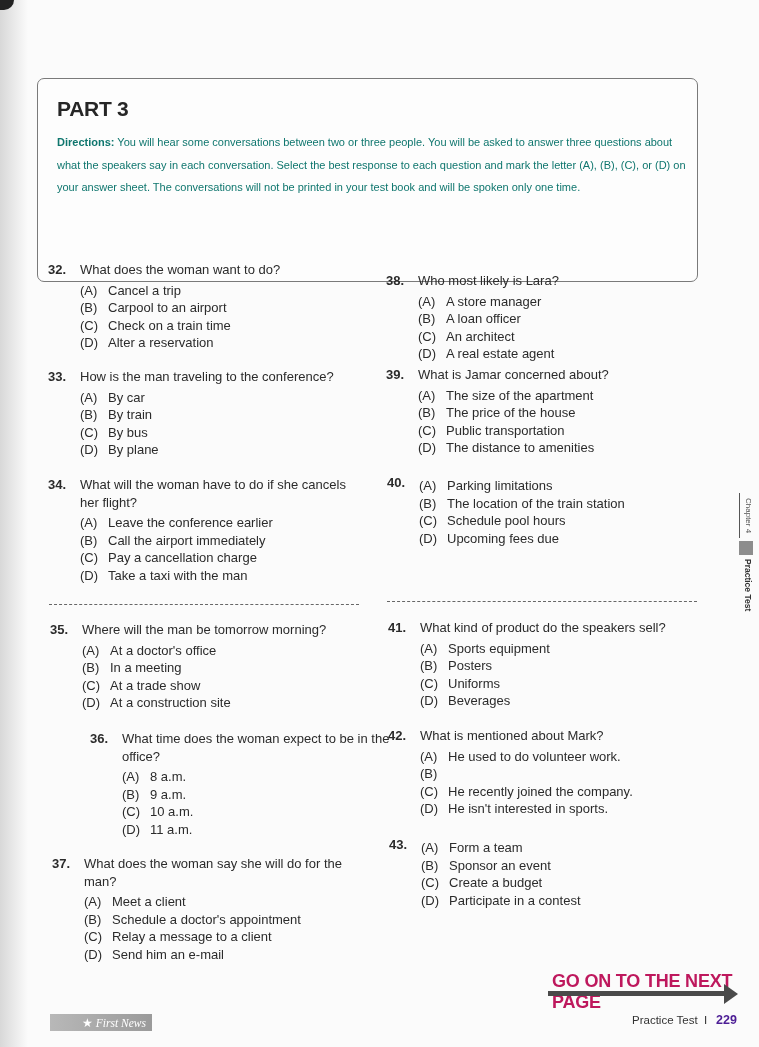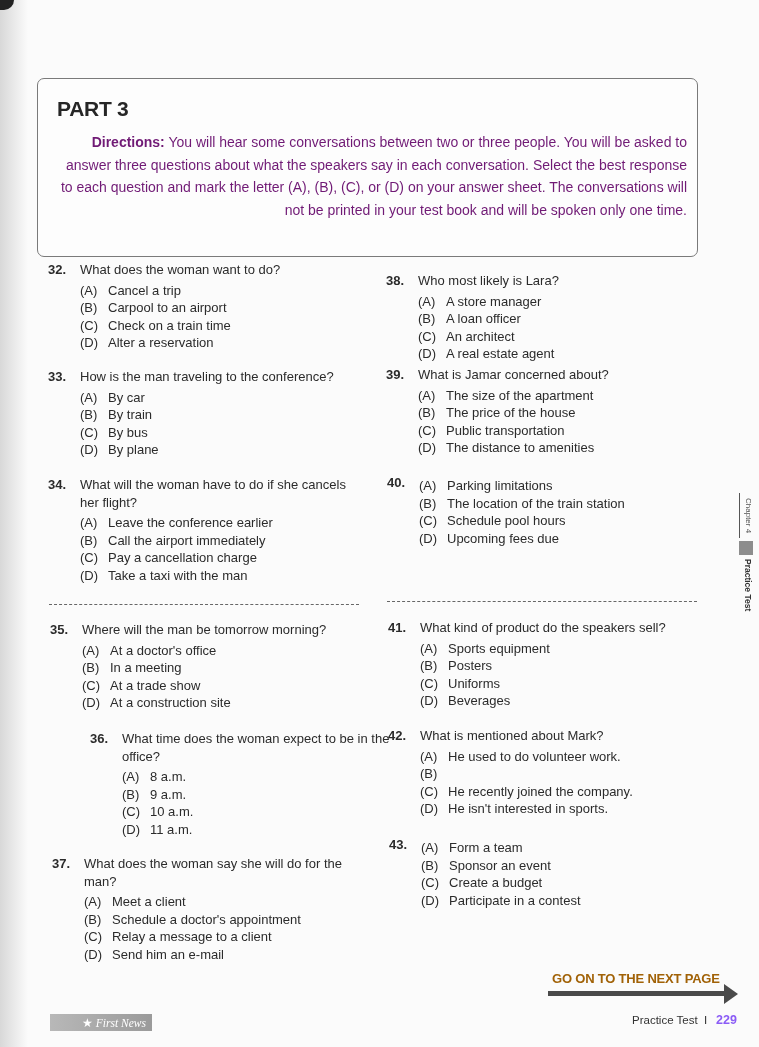--- a/index.html
+++ b/index.html
@@ -11,34 +11,33 @@
   }
   .edge-shade {
     position: absolute; left: 0; top: 0; width: 28px; height: 1047px;
     background: linear-gradient(to right, #d8d8d8, #fbfbfb);
   }
   .corner-dark {
     position: absolute; left: 0; top: 0; width: 14px; height: 10px;
     background: #222; border-bottom-right-radius: 10px;
   }
   .directions-box {
-    position: absolute; left: 37px; top: 78px; width: 661px; height: 179px;
+    position: absolute; left: 37px; top: 78px; width: 661px; height: 204px;
     border: 1.5px solid #7a7a7a; border-radius: 7px; background: #fdfdfd;
     box-sizing: border-box;
-    text-align: right;
   }
   .part-title {
     position: absolute; left: 19px; top: 18px;
     font-family: "Liberation Sans", sans-serif; font-weight: bold;
     font-size: 21px; color: #262626; letter-spacing: -0.3px;
   }
   .directions-text {
     position: absolute; left: 19px; top: 52px; width: 630px;
-    font-family: "Liberation Sans", sans-serif; font-size: 14px;
-    line-height: 22.5px; color: #701a75;
+    font-family: "Liberation Sans", sans-serif; font-size: 11px;
+    line-height: 22.5px; color: #0f766e;
   }
   .directions-text b { font-weight: bold; }
 
   .question { position: absolute; width: 315px; font-family: "Liberation Sans", sans-serif; font-size: 13px; line-height: 17.6px; color: #2b2b2b; }
   .q-num { position: absolute; left: 0; top: 0; font-weight: bold; }
   .q-text { margin-left: 32px; }
   .options { margin-left: 32px; margin-top: 3px; }
   .option { display: flex; }
   .opt-letter { width: 28px; flex: none; }
 
@@ -51,30 +50,30 @@
     border-left: 1px solid #555; padding-left: 1px; box-sizing: border-box; text-align: center;
   }
   .side-block { position: absolute; left: 0; top: 48px; width: 14px; height: 14px; background: #8d8d8d; }
   .side-practice {
     position: absolute; left: 0; top: 66px; width: 14px; height: 60px;
     writing-mode: vertical-rl; font-family: "Liberation Sans", sans-serif; font-size: 8.5px; font-weight: bold; color: #333;
   }
 
   .next-page {
     position: absolute; left: 552px; top: 971px;
-    font-family: "Liberation Sans", sans-serif; font-weight: bold; font-size: 13px; color: #a16207; letter-spacing: -0.2px;
+    font-family: "Liberation Sans", sans-serif; font-weight: bold; font-size: 18px; color: #be185d; letter-spacing: -0.2px;
   }
   .arrow-line { position: absolute; left: 548px; top: 991px; width: 178px; height: 5px; background: #4a4a4a; }
   .arrow-head {
     position: absolute; left: 724px; top: 984px; width: 0; height: 0;
     border-top: 10px solid transparent; border-bottom: 10px solid transparent; border-left: 14px solid #4a4a4a;
   }
   .footer-text { position: absolute; left: 632px; top: 1014px; font-family: "Liberation Sans", sans-serif; font-size: 11.5px; color: #333; }
   .footer-sep { position: absolute; left: 704px; top: 1014px; font-family: "Liberation Sans", sans-serif; font-size: 11.5px; color: #333; }
-  .footer-page { position: absolute; left: 716px; top: 1013px; font-family: "Liberation Sans", sans-serif; font-size: 12.5px; font-weight: bold; color: #8b5cf6; }
+  .footer-page { position: absolute; left: 716px; top: 1013px; font-family: "Liberation Sans", sans-serif; font-size: 12.5px; font-weight: bold; color: #4c1d95; }
 
   .logo {
     position: absolute; left: 50px; top: 1014px; width: 102px; height: 17px;
     background: linear-gradient(to right, #b8b8b8, #9a9a9a);
     display: flex; align-items: center; justify-content: flex-end; padding-right: 6px; box-sizing: border-box;
   }
   .logo-star { color: #fff; font-size: 12px; margin-right: 3px; }
   .logo-text { color: #fff; font-family: "Liberation Serif", serif; font-style: italic; font-size: 11.5px; }
 </style>
 </head>

